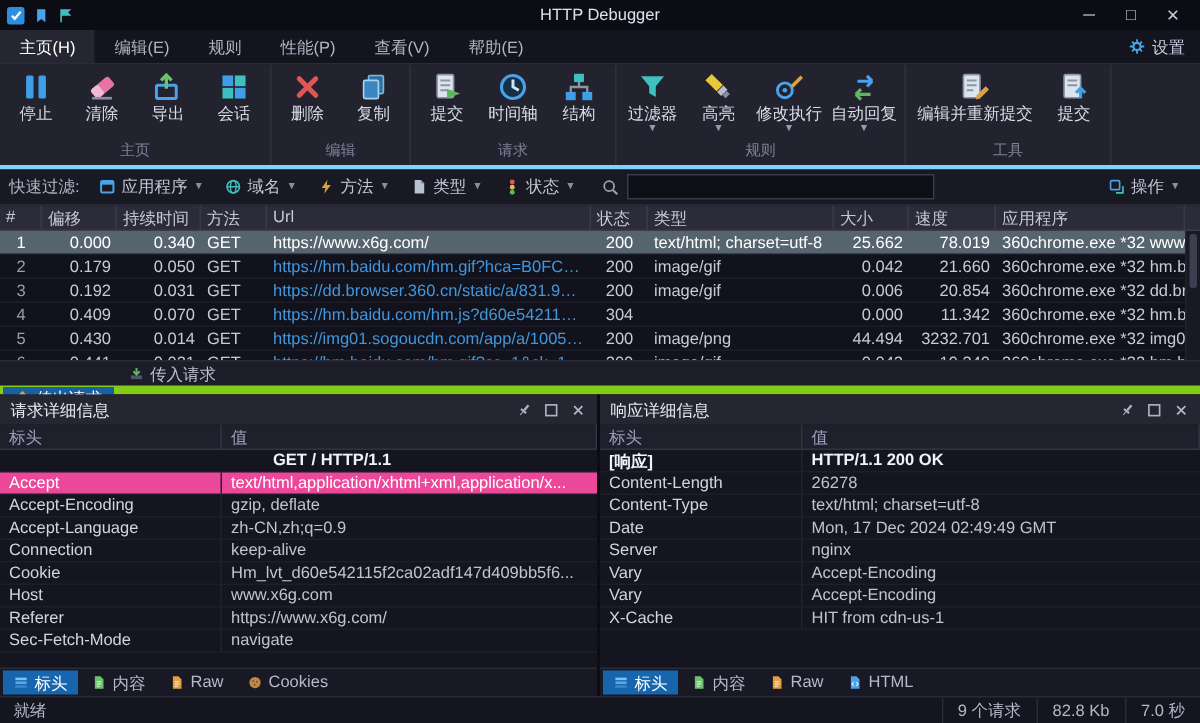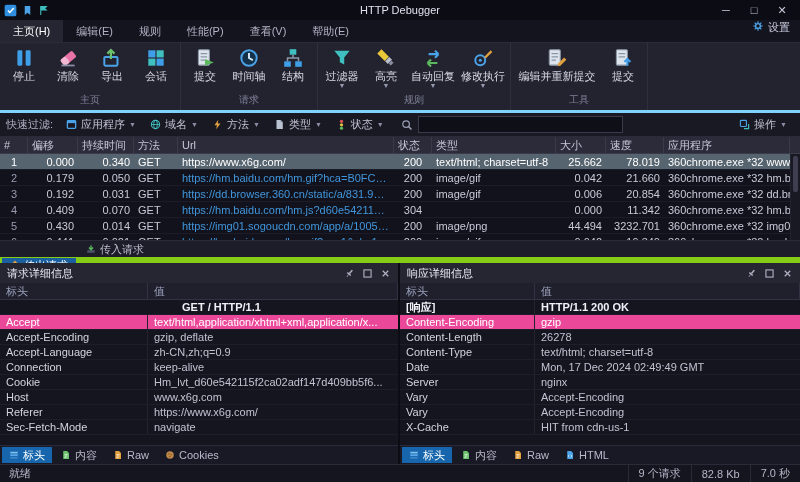--- a/index.html
+++ b/index.html
@@ -17,21 +17,21 @@
   .titlebar { height:20px; background:#0c0c14; display:flex; align-items:center; padding:0 4px; position:relative; }
   .titlebar .qicons { display:flex; align-items:center; gap:5px; }
   .titlebar .wtitle { position:absolute; left:0; right:0; text-align:center; color:#dfe2ee; font-size:11px; pointer-events:none; }
   .wbtns { margin-left:auto; display:flex; z-index:2; }
   .wbtn { width:28px; height:20px; display:flex; align-items:center; justify-content:center; color:#c4c7d6; font-size:11px; }
 
   
   .tabsbar { height:23px; background:#14141f; display:flex; align-items:stretch; border-bottom:1px solid #2b2b38; }
   .mtab { padding:0 13px; display:flex; align-items:center; color:#b2b4c6; font-size:11px; }
   .mtab.active { background:#26263300; background:#262633; color:#ffffff; }
-  .settings-btn { margin-left:auto; display:flex; align-items:flex-start; gap:4px; padding:0 10px; color:#c9cde0; }
+  .settings-btn { margin-left:auto; display:flex; align-items:center; gap:4px; padding:0 10px; color:#c9cde0; }
 
   
   .ribbon { height:70px; background:#23232f; display:flex; border-bottom:3px solid #7dd3fc; }
   .rgroup { display:flex; flex-direction:column; border-right:1px solid #30303c; padding:2px 2px 0; }
   .rbuttons { flex:1; display:flex; align-items:flex-start; }
   .rbtn { min-width:44px; padding:2px 3px 0; display:flex; flex-direction:column; align-items:center; }
   .rbtn .bicon { width:22px; height:22px; margin-bottom:1px; }
   .rbtn .blbl { font-size:11px; color:#d8dae6; white-space:nowrap; line-height:13px; }
   .rbtn .bcaret { font-size:7px; color:#969ab0; line-height:6px; }
   .glabel { text-align:center; font-size:10px; color:#7e8098; padding:1px 6px 3px; white-space:nowrap; }
@@ -189,20 +189,42 @@
           <span class="blbl">会话</span>
         </div>
       </div>
       <div class="glabel">主页</div>
     </div>
     <div class="rgroup">
       <div class="rbuttons">
         <div class="rbtn">
           <span class="ic bicon">
             <svg viewBox="0 0 20 20" width="100%" height="100%">
+              <path d="M5 5 L15 15 M15 5 L5 15" stroke="#e05555" stroke-width="3" stroke-linecap="round"></path>
+            </svg>
+          </span>
+          <span class="blbl">删除</span>
+        </div>
+        <div class="rbtn">
+          <span class="ic bicon">
+            <svg viewBox="0 0 20 20" width="100%" height="100%">
+              <rect x="7" y="3" width="9" height="11" rx="1" fill="#2f6f9f" stroke="#7ab8e0"></rect>
+              <rect x="4" y="6" width="9" height="11" rx="1" fill="#3b87c4" stroke="#a8d4f0"></rect>
+            </svg>
+          </span>
+          <span class="blbl">复制</span>
+        </div>
+      </div>
+      <div class="glabel">编辑</div>
+    </div>
+    <div class="rgroup">
+      <div class="rbuttons">
+        <div class="rbtn">
+          <span class="ic bicon">
+            <svg viewBox="0 0 20 20" width="100%" height="100%">
               <rect x="4" y="2.5" width="10" height="14" rx="1" fill="#dde4ec" stroke="#8a96a6"></rect>
               <path d="M6 6 h6 M6 9 h6 M6 12 h4" stroke="#8a96a6" stroke-width="1.2"></path>
               <path d="M10 17 l8 -3 l-8 -3 z" fill="#5cb85c"></path>
             </svg>
           </span>
           <span class="blbl">提交</span>
         </div>
         <div class="rbtn">
           <span class="ic bicon">
             <svg viewBox="0 0 20 20" width="100%" height="100%">
@@ -246,36 +268,36 @@
                 <rect x="8.2" y="15.3" width="3.6" height="2.6" fill="#8a8da4"></rect>
               </g>
             </svg>
           </span>
           <span class="blbl">高亮</span>
           <span class="bcaret">▼</span>
         </div>
         <div class="rbtn">
           <span class="ic bicon">
             <svg viewBox="0 0 20 20" width="100%" height="100%">
-              <path d="M4 7.5 H13 M13 7.5 l-3.2 -3.2 M13 7.5 l-3.2 3.2" transform="translate(2,-1)" stroke="#4aa3e8" stroke-width="1.9" fill="none"></path>
-              <path d="M16 13.5 H7 M7 13.5 l3.2 -3.2 M7 13.5 l3.2 3.2" transform="translate(-2,1)" stroke="#5cb85c" stroke-width="1.9" fill="none"></path>
-            </svg>
-          </span>
-          <span class="blbl">自动回复</span>
-          <span class="bcaret">▼</span>
-        </div>
-        <div class="rbtn">
-          <span class="ic bicon">
-            <svg viewBox="0 0 20 20" width="100%" height="100%">
               <circle cx="7.5" cy="12" r="4.5" fill="none" stroke="#4aa3e8" stroke-width="1.8"></circle>
               <circle cx="7.5" cy="12" r="1.4" fill="#4aa3e8"></circle>
               <path d="M11 9 L17 3 L18.5 4.5 L12.5 10.5 Z" fill="#e0a040"></path>
             </svg>
           </span>
           <span class="blbl">修改执行</span>
+          <span class="bcaret">▼</span>
+        </div>
+        <div class="rbtn">
+          <span class="ic bicon">
+            <svg viewBox="0 0 20 20" width="100%" height="100%">
+              <path d="M4 7.5 H13 M13 7.5 l-3.2 -3.2 M13 7.5 l-3.2 3.2" transform="translate(2,-1)" stroke="#4aa3e8" stroke-width="1.9" fill="none"></path>
+              <path d="M16 13.5 H7 M7 13.5 l3.2 -3.2 M7 13.5 l3.2 3.2" transform="translate(-2,1)" stroke="#5cb85c" stroke-width="1.9" fill="none"></path>
+            </svg>
+          </span>
+          <span class="blbl">自动回复</span>
           <span class="bcaret">▼</span>
         </div>
       </div>
       <div class="glabel">规则</div>
     </div>
     <div class="rgroup">
       <div class="rbuttons">
         <div class="rbtn" style="min-width: 88px;">
           <span class="ic bicon">
             <svg viewBox="0 0 20 20" width="100%" height="100%">
@@ -627,24 +649,20 @@
     </div>
     <div class="pcolhead">
         <div class="pch" style="width: 135px;">标头</div>
         <div class="pch" style="flex: 1 1 0%;">值</div>
       </div>
     <div class="prows">
         <div class="prow bold">
           <div class="pname" style="width: 135px;">[响应]</div>
           <div class="pval">HTTP/1.1 200 OK</div>
         </div>
-        <div class="prow sel">
-          <div class="pname" style="width: 135px;">Content-Encoding</div>
-          <div class="pval">gzip</div>
-        </div>
         <div class="prow">
           <div class="pname" style="width: 135px;">Content-Length</div>
           <div class="pval">26278</div>
         </div>
         <div class="prow">
           <div class="pname" style="width: 135px;">Content-Type</div>
           <div class="pval">text/html; charset=utf-8</div>
         </div>
         <div class="prow">
           <div class="pname" style="width: 135px;">Date</div>

